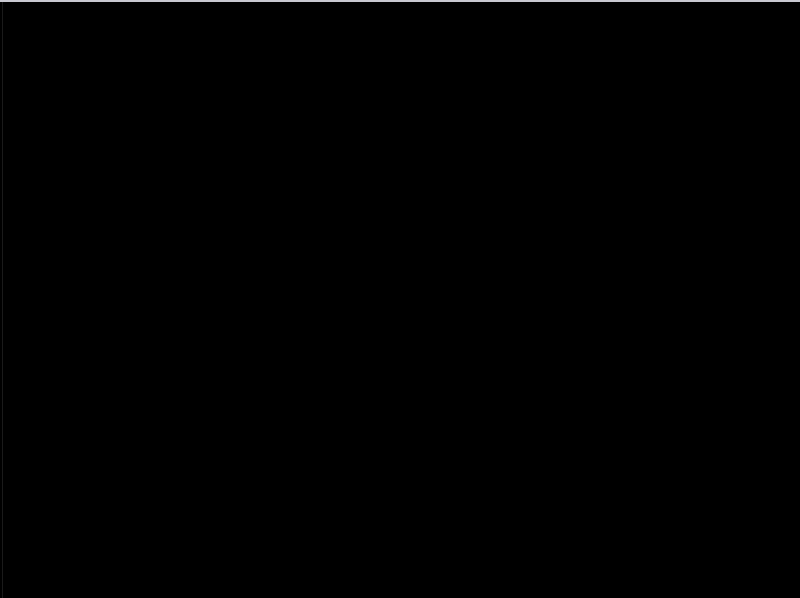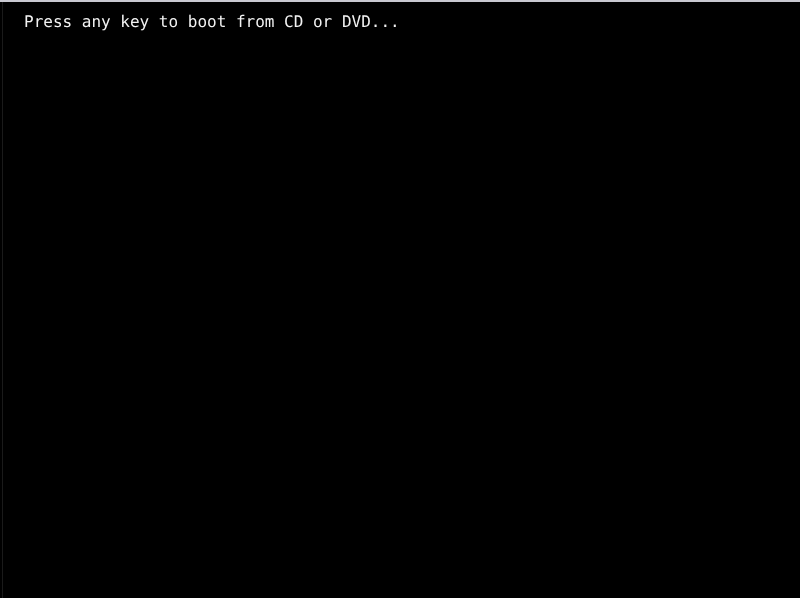--- a/index.html
+++ b/index.html
@@ -70,15 +70,14 @@
 </head>
 <body>
 
 <div id="boot-screen">
 
   <div id="console-area"></div>
 
   <div id="top-border"></div>
   <div id="left-border"></div>
 
-  <div id="boot-message">Press any key to boot from CD or DVD...</div>
 
 </div>
 
 </body></html>

